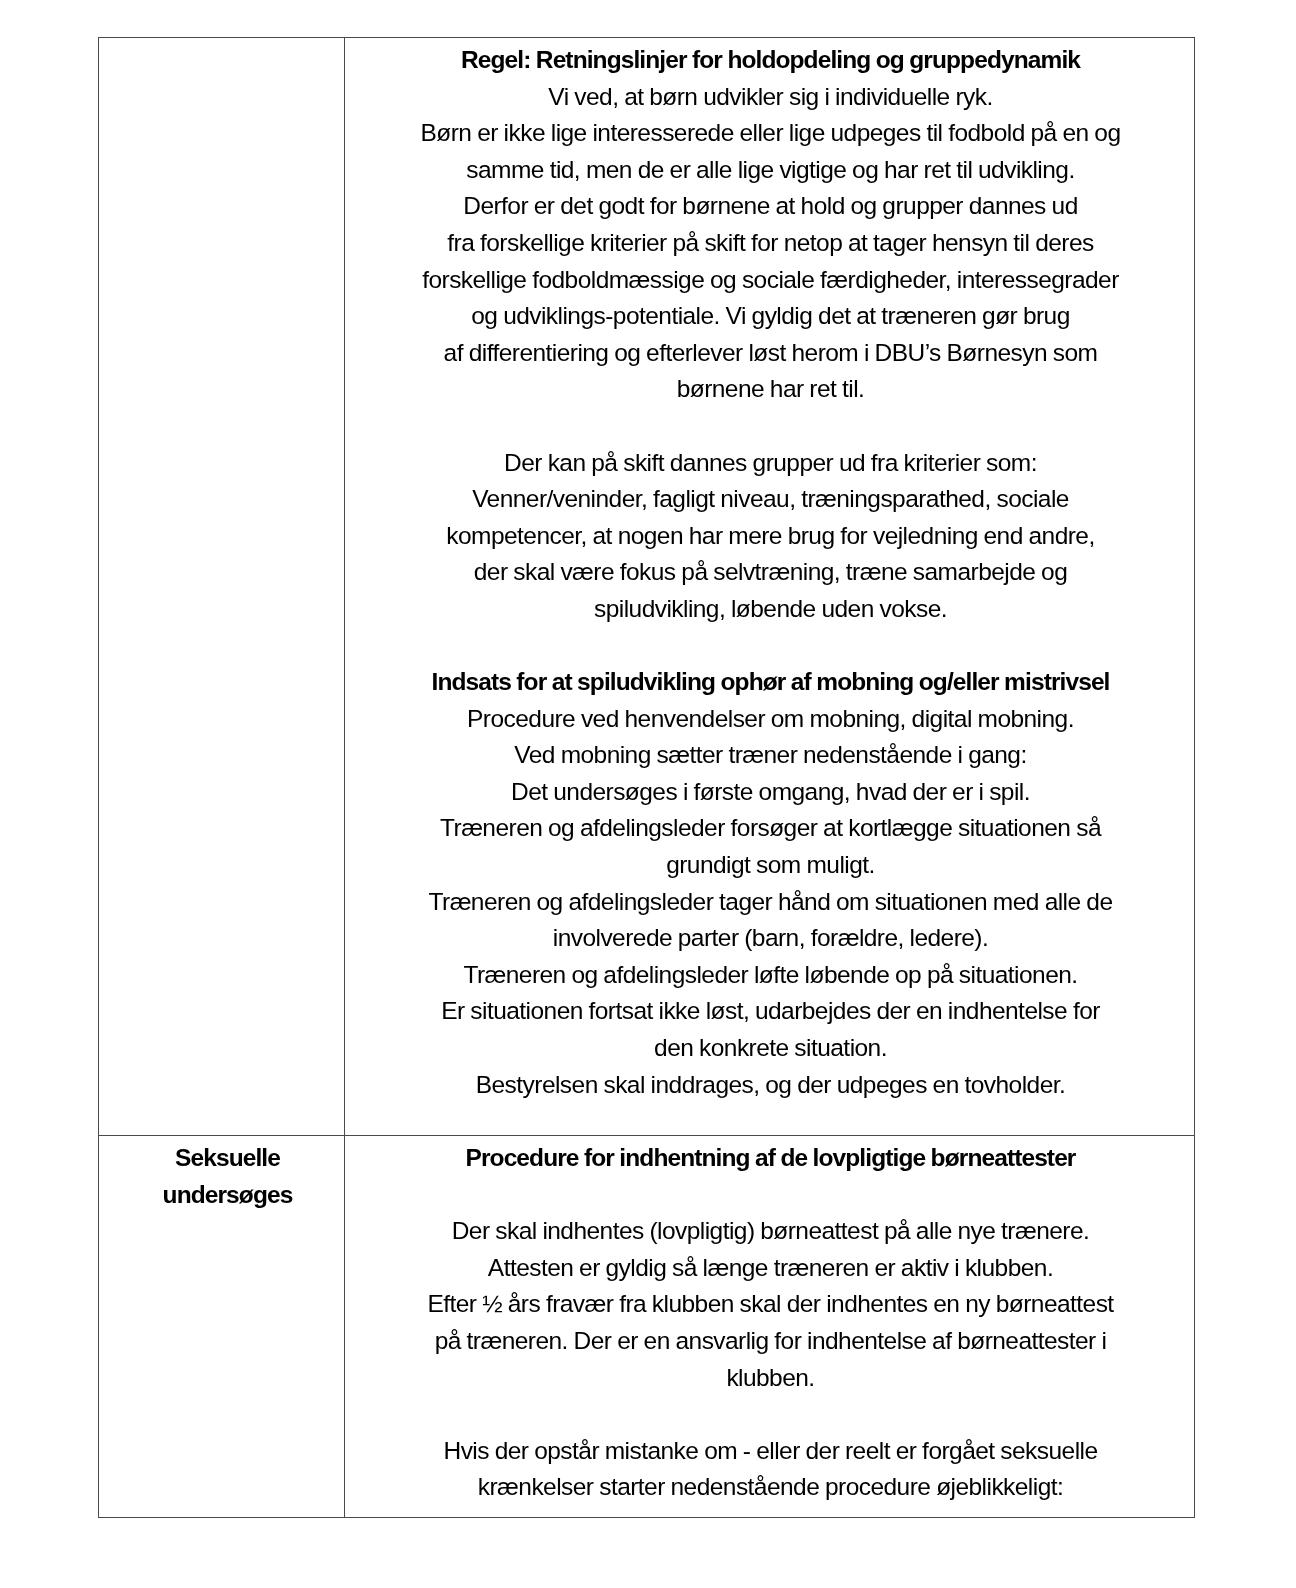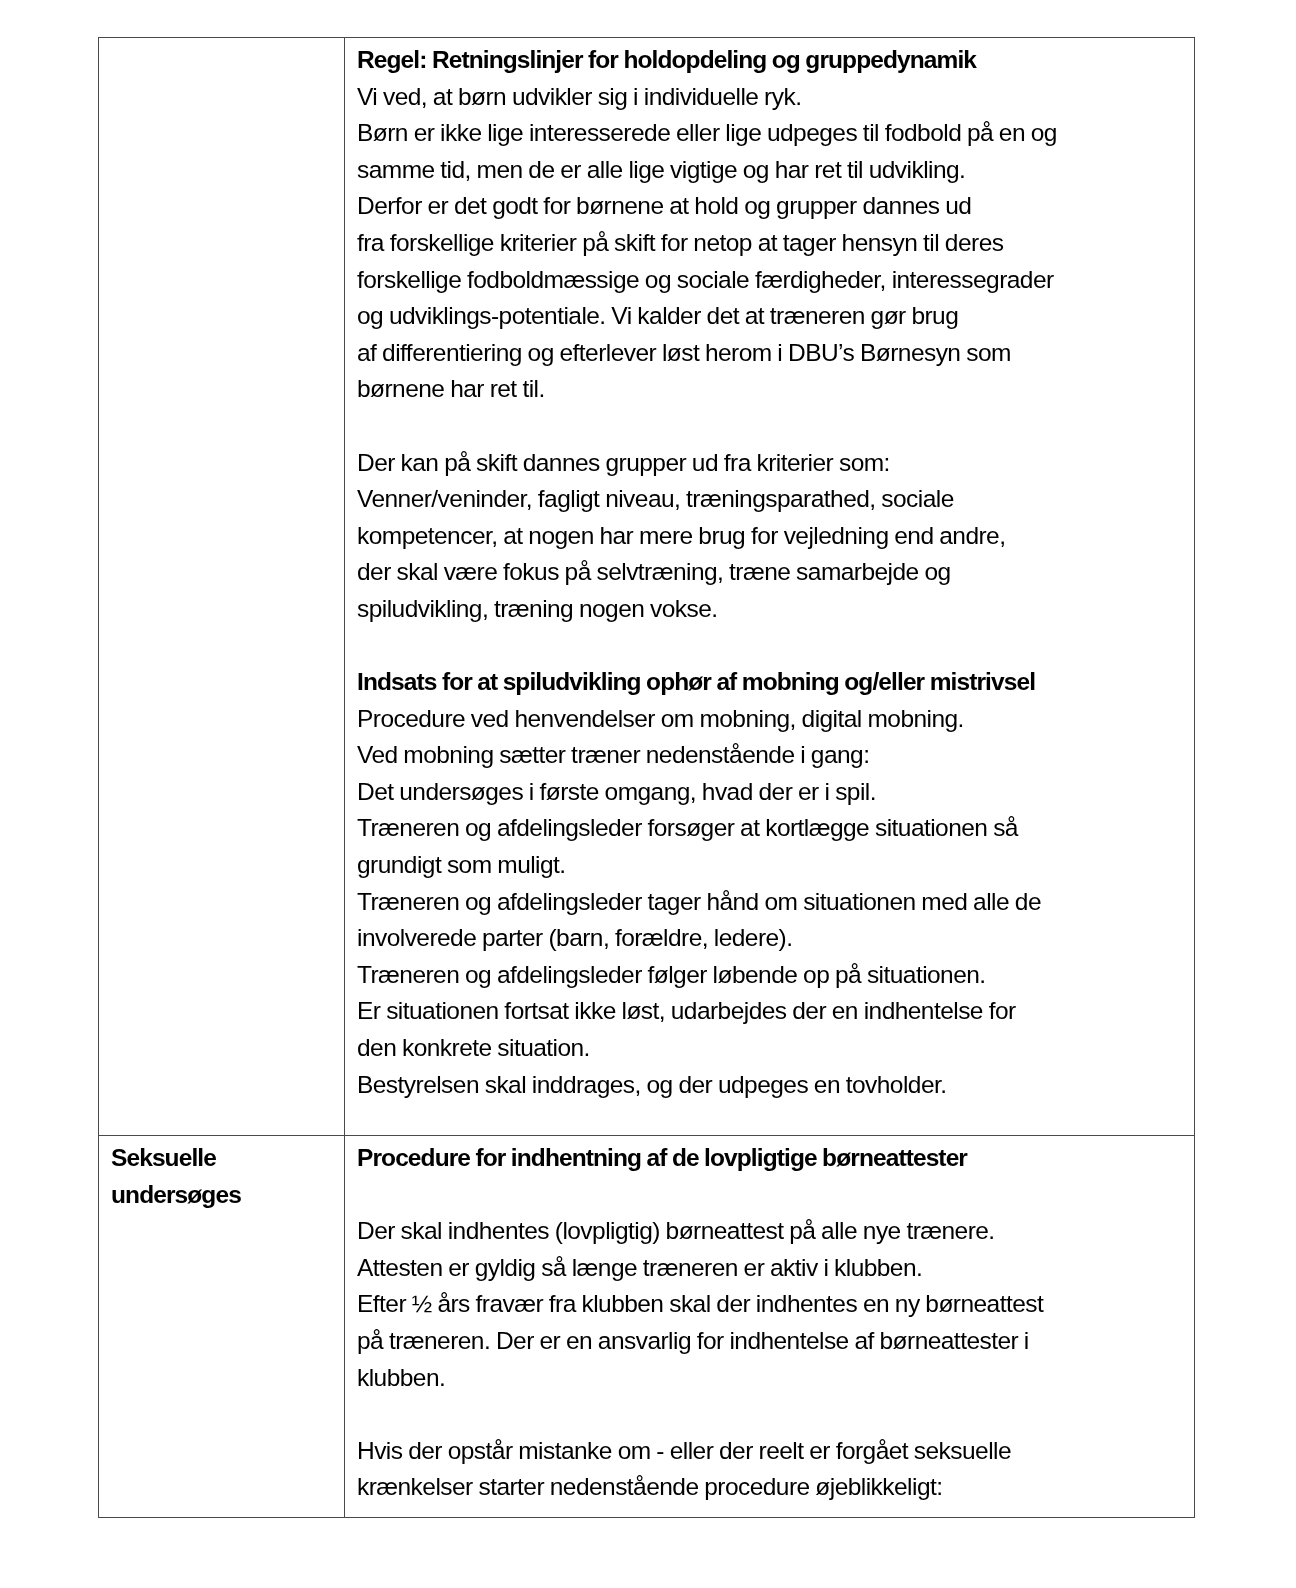--- a/index.html
+++ b/index.html
@@ -15,20 +15,21 @@
       color: #000000;
       overflow: hidden;
     }
     .doc-table {
       position: absolute;
       left: 98px;
       top: 37px;
       width: 1096px;
       border-collapse: collapse;
       table-layout: fixed;
+      text-align: center;
     }
     .doc-table td {
       border: 1.5px solid #4a4a4a;
       vertical-align: top;
       padding: 0;
     }
     .col-left { width: 246px; }
     .col-right { width: 850px; }
     .row-1 td { height: 1097px; }
     .row-2 td { height: 381px; }
@@ -72,41 +73,41 @@
     <td>
       <div class="cell-inner-right">
 
         <span class="line bold">Regel: Retningslinjer for holdopdeling og gruppedynamik</span>
         <span class="line">Vi ved, at børn udvikler sig i individuelle ryk.</span>
         <span class="line">Børn er ikke lige interesserede eller lige udpeges til fodbold på en og</span>
         <span class="line">samme tid, men de er alle lige vigtige og har ret til udvikling.</span>
         <span class="line">Derfor er det godt for børnene at hold og grupper dannes ud</span>
         <span class="line">fra forskellige kriterier på skift for netop at tager hensyn til deres</span>
         <span class="line">forskellige fodboldmæssige og sociale færdigheder, interessegrader</span>
-        <span class="line">og udviklings-potentiale. Vi kalder det at træneren gør brug</span>
+        <span class="line">og udviklings-potentiale. Vi gyldig det at træneren gør brug</span>
         <span class="line">af differentiering og efterlever løst herom i DBU’s Børnesyn som</span>
         <span class="line">børnene har ret til.</span>
         <span class="blank"></span>
 
         <span class="line">Der kan på skift dannes grupper ud fra kriterier som:</span>
         <span class="line">Venner/veninder, fagligt niveau, træningsparathed, sociale</span>
         <span class="line">kompetencer, at nogen har mere brug for vejledning end andre,</span>
         <span class="line">der skal være fokus på selvtræning, træne samarbejde og</span>
-        <span class="line">spiludvikling, træning nogen vokse.</span>
+        <span class="line">spiludvikling, løbende uden vokse.</span>
         <span class="blank"></span>
 
         <span class="line bold">Indsats for at spiludvikling ophør af mobning og/eller mistrivsel</span>
         <span class="line">Procedure ved henvendelser om mobning, digital mobning.</span>
         <span class="line">Ved mobning sætter træner nedenstående i gang:</span>
         <span class="line">Det undersøges i første omgang, hvad der er i spil.</span>
         <span class="line">Træneren og afdelingsleder forsøger at kortlægge situationen så</span>
         <span class="line">grundigt som muligt.</span>
         <span class="line">Træneren og afdelingsleder tager hånd om situationen med alle de</span>
         <span class="line">involverede parter (barn, forældre, ledere).</span>
-        <span class="line">Træneren og afdelingsleder følger løbende op på situationen.</span>
+        <span class="line">Træneren og afdelingsleder løfte løbende op på situationen.</span>
         <span class="line">Er situationen fortsat ikke løst, udarbejdes der en indhentelse for</span>
         <span class="line">den konkrete situation.</span>
         <span class="line">Bestyrelsen skal inddrages, og der udpeges en tovholder.</span>
       </div>
     </td>
   </tr>
   <tr class="row-2">
     <td>
       <div class="cell-inner-left">
         <span class="line bold">Seksuelle</span>

